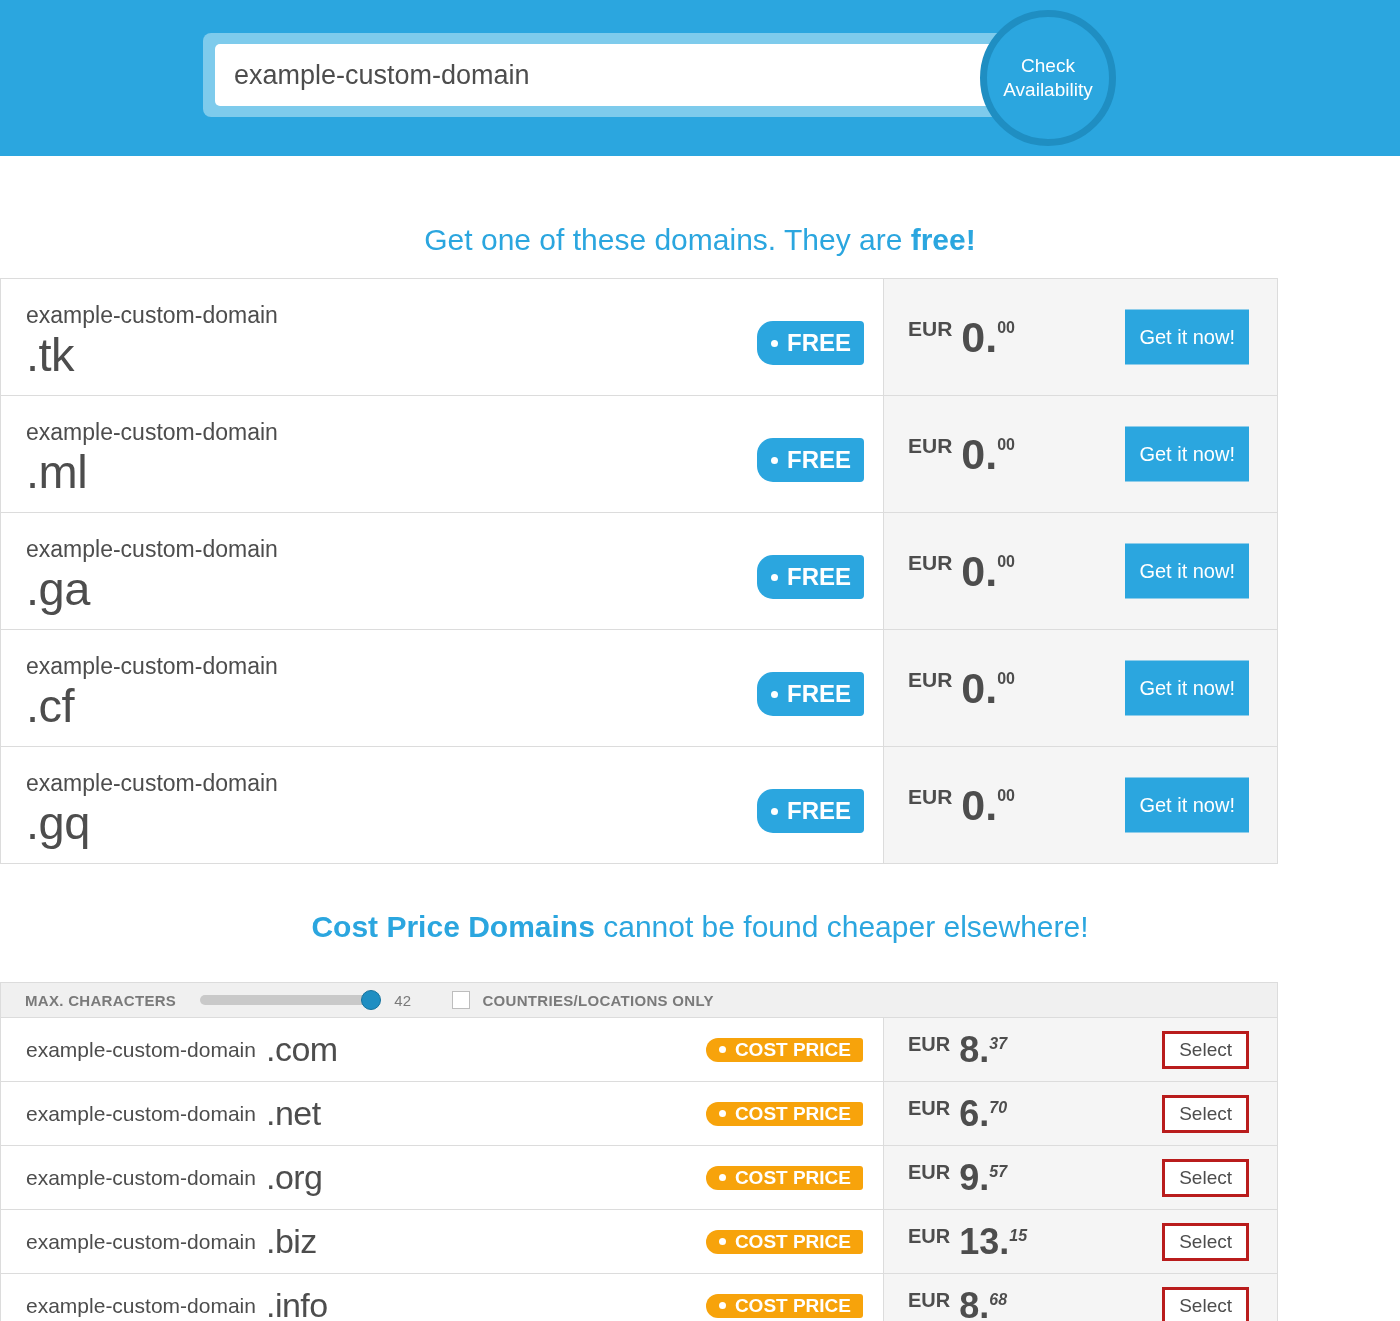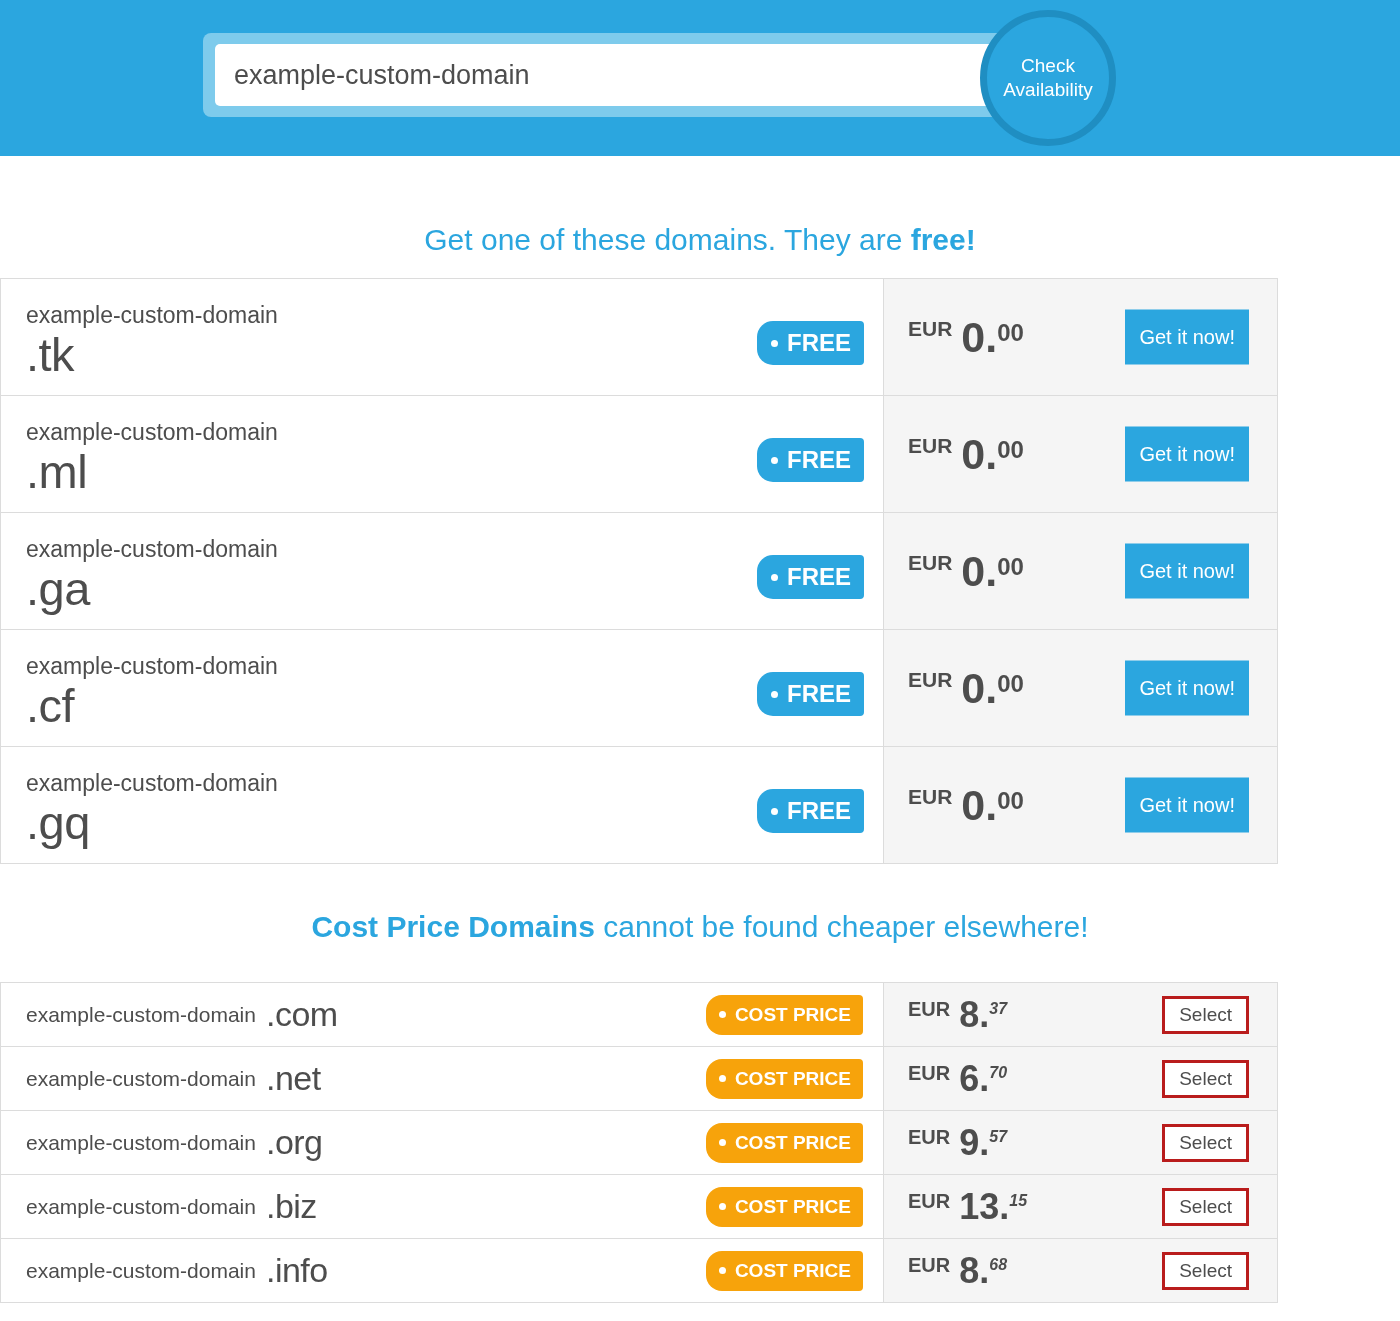--- a/index.html
+++ b/index.html
@@ -147,21 +147,21 @@
     font-size: 21px;
     font-weight: bold;
     margin-right: 9px;
   }
   .price .whole {
     font-size: 43px;
     font-weight: bold;
     line-height: 40px;
   }
   .price .frac {
-    font-size: 24px;
+    font-size: 16px;
     font-weight: bold;
     align-self: flex-start;
     position: relative;
     top: 2px;
   }
   .get-btn {
     position: absolute;
     right: 28px;
     top: 50%;
     transform: translateY(-50%);
@@ -256,21 +256,21 @@
     font-size: 34px;
     color: #4d4d4d;
     font-weight: 500;
     margin-left: 10px;
     letter-spacing: -0.5px;
   }
   .badge-cost {
     background: #f7a30b;
     border-radius: 16px 4px 4px 16px;
     font-size: 19px;
-    height: 40px;
+    height: 24px;
     padding: 0 12px 0 13px;
     position: absolute;
     right: 20px;
     top: 50%;
     transform: translateY(-50%);
   }
   .cost-right {
     width: 394px;
     background: #f5f5f5;
     border-left: 1px solid #dcdcdc;
@@ -416,20 +416,33 @@
         <button class="get-btn">Get it now!</button>
       </div>
     </div>
   </div>
 
 <div id="cost-title" class="section-title">
   <b>Cost Price Domains</b><span> cannot be found cheaper elsewhere!</span>
 </div>
 
 <div class="cost-table" id="cost-table">
+  <div class="filter-bar">
+    <span>MAX. CHARACTERS</span>
+    <div class="slider-wrap">
+      <div class="slider-track">
+        <div class="slider-thumb"></div>
+      </div>
+      <span class="slider-value">42</span>
+    </div>
+    <div class="checkbox-wrap">
+      <div class="checkbox"></div>
+      <span>COUNTRIES/LOCATIONS ONLY</span>
+    </div>
+  </div>
 <div class="cost-row">
       <div class="cost-left">
         <span class="cost-domain">example-custom-domain</span>
         <span class="cost-tld">.com</span>
         <span class="badge badge-cost">
           <span class="dot"></span>
           <span>COST PRICE</span>
         </span>
       </div>
       <div class="cost-right">

